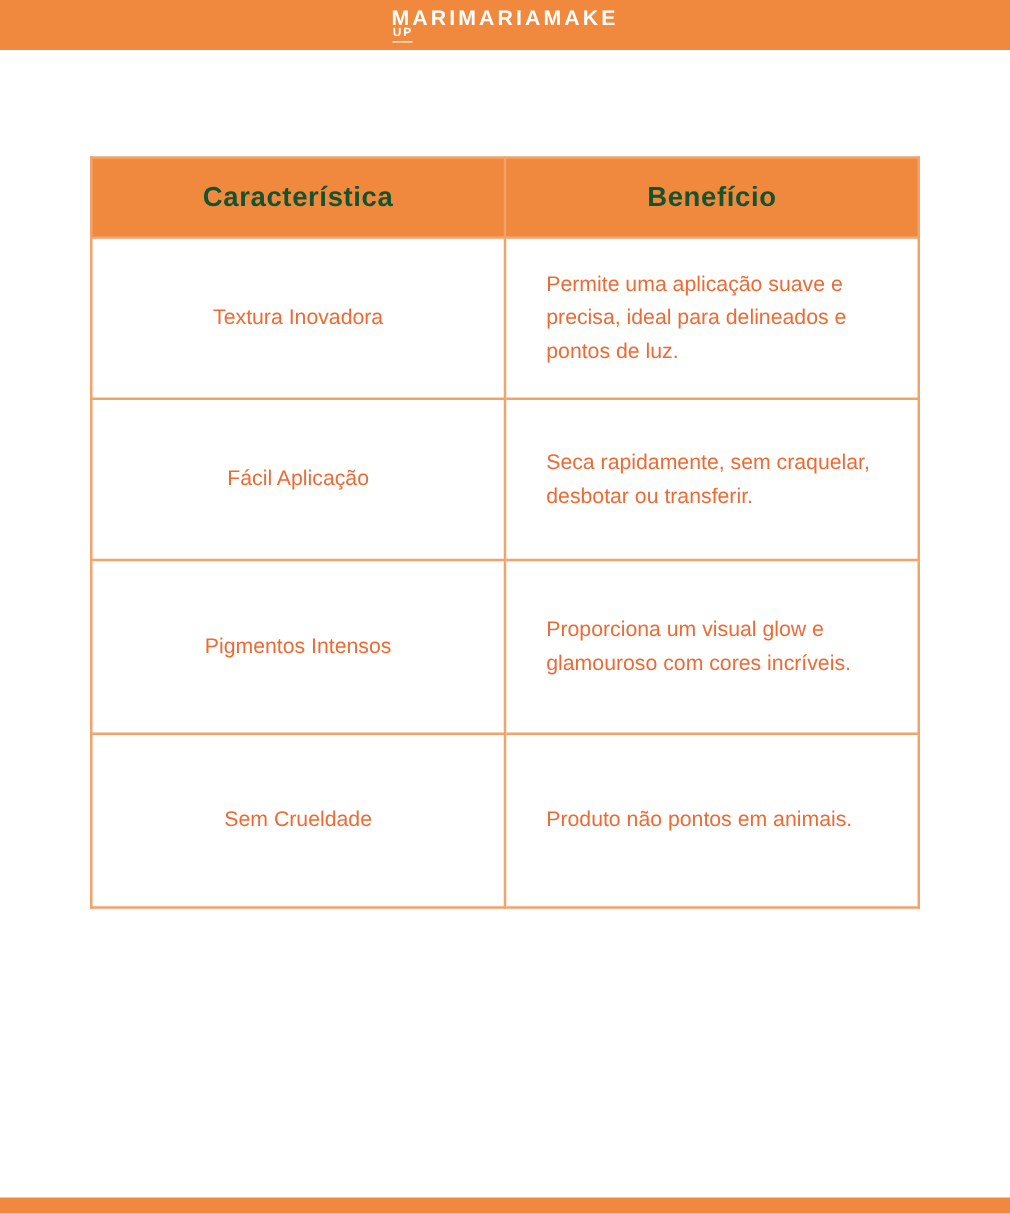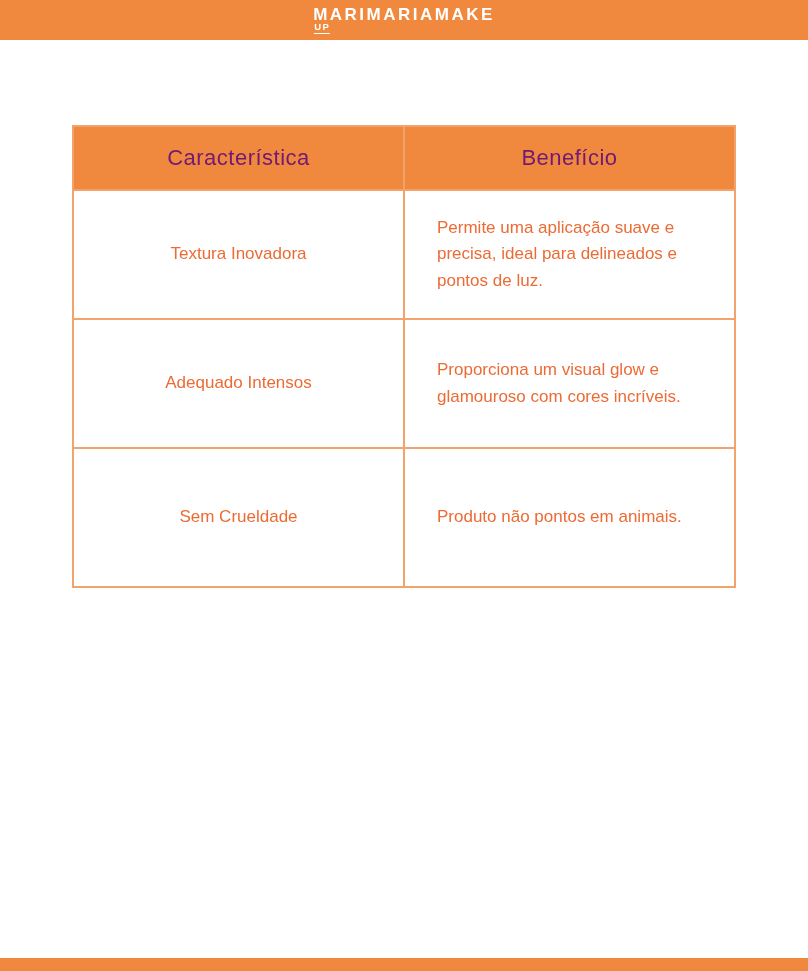--- a/index.html
+++ b/index.html
@@ -50,23 +50,23 @@
     width: 664px;
     border-collapse: collapse;
     table-layout: fixed;
   }
   table.features th, table.features td {
     border: 2px solid var(--border-orange);
   }
   thead th {
     height: 60px;
     background: var(--brand-orange);
-    color: #701a75;
+    color: #14532d;
     font-size: 22px;
-    font-weight: 400;
+    font-weight: 700;
     letter-spacing: 0.5px;
     text-align: center;
     vertical-align: middle;
     border-color: var(--brand-orange);
   }
   thead th + th {
     border-left: 2px solid rgba(255,255,255,0.5);
   }
   thead th:first-child { border-bottom-color: var(--border-orange); }
   thead th:last-child  { border-bottom-color: var(--border-orange); }
@@ -119,21 +119,25 @@
         <th>Característica</th>
         <th>Benefício</th>
       </tr>
     </thead>
     <tbody id="rows-body">
         <tr>
           <td class="feat">Textura Inovadora</td>
           <td class="ben">Permite uma aplicação suave e precisa, ideal para delineados e pontos de luz.</td>
         </tr>
         <tr>
-          <td class="feat">Adequado Intensos</td>
+          <td class="feat">Fácil Aplicação</td>
+          <td class="ben">Seca rapidamente, sem craquelar, desbotar ou transferir.</td>
+        </tr>
+        <tr>
+          <td class="feat">Pigmentos Intensos</td>
           <td class="ben">Proporciona um visual glow e glamouroso com cores incríveis.</td>
         </tr>
         <tr>
           <td class="feat">Sem Crueldade</td>
           <td class="ben">Produto não pontos em animais.</td>
         </tr>
       </tbody>
   </table>
 
   <footer class="bottom-bar"></footer>

